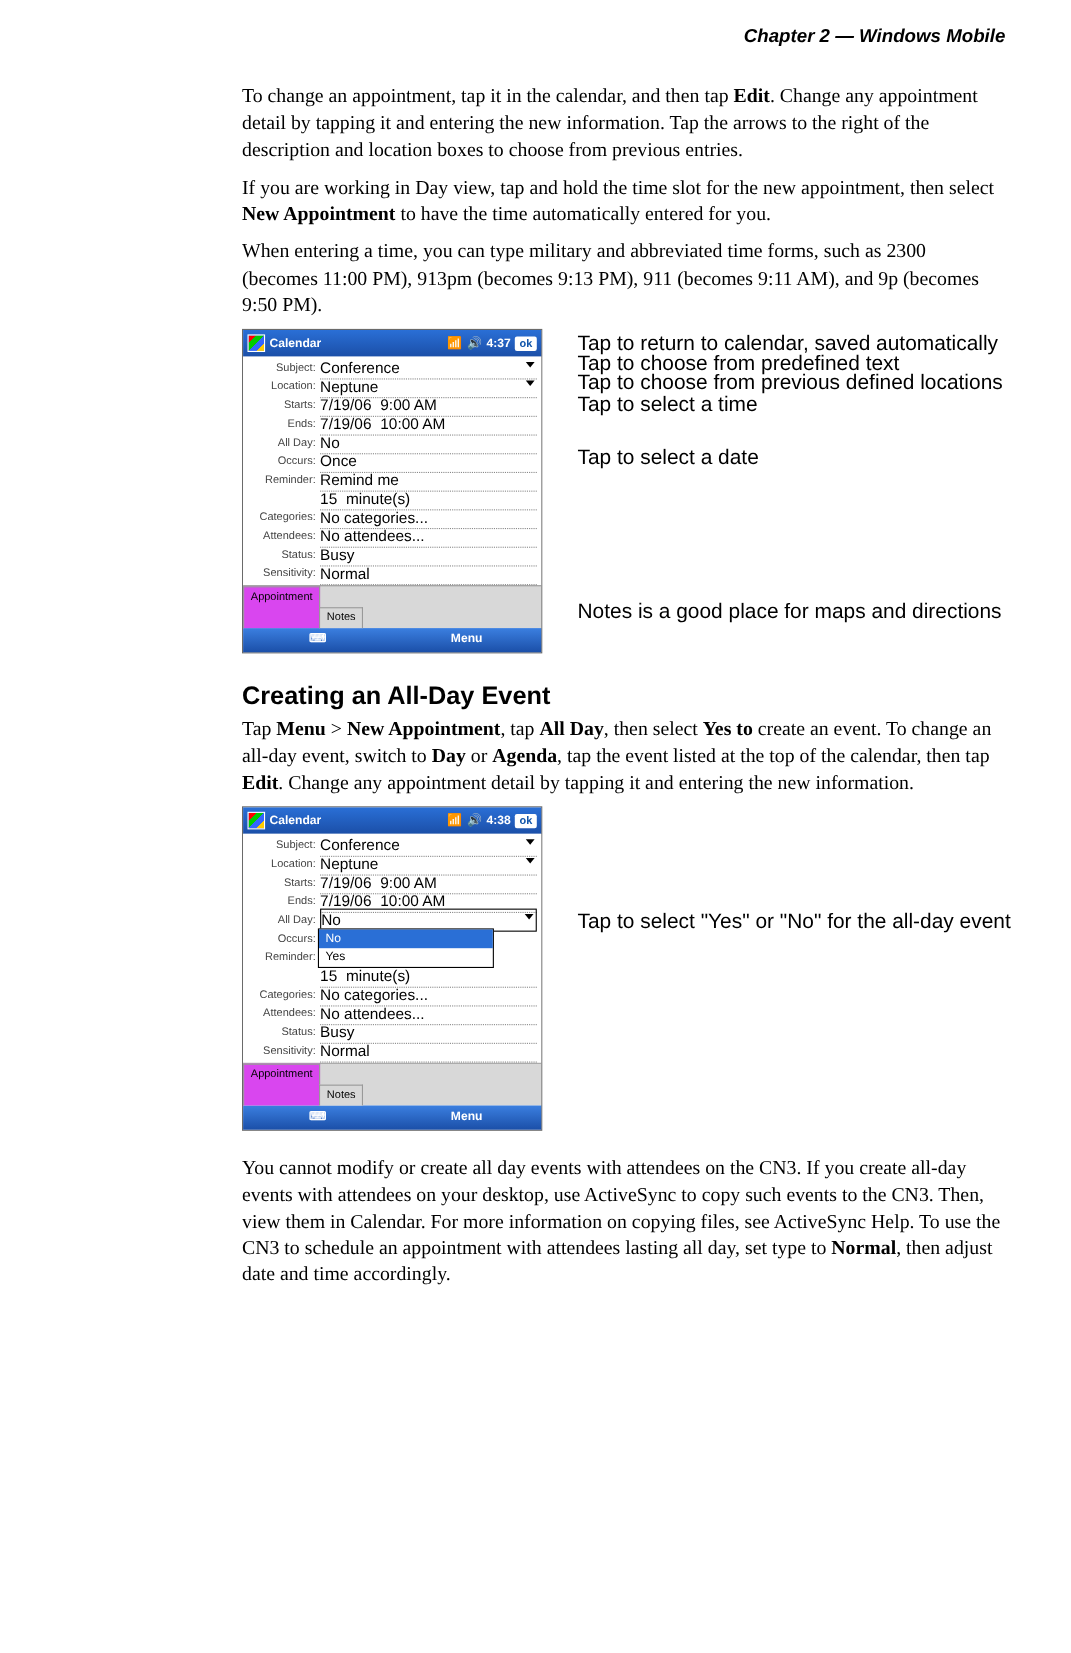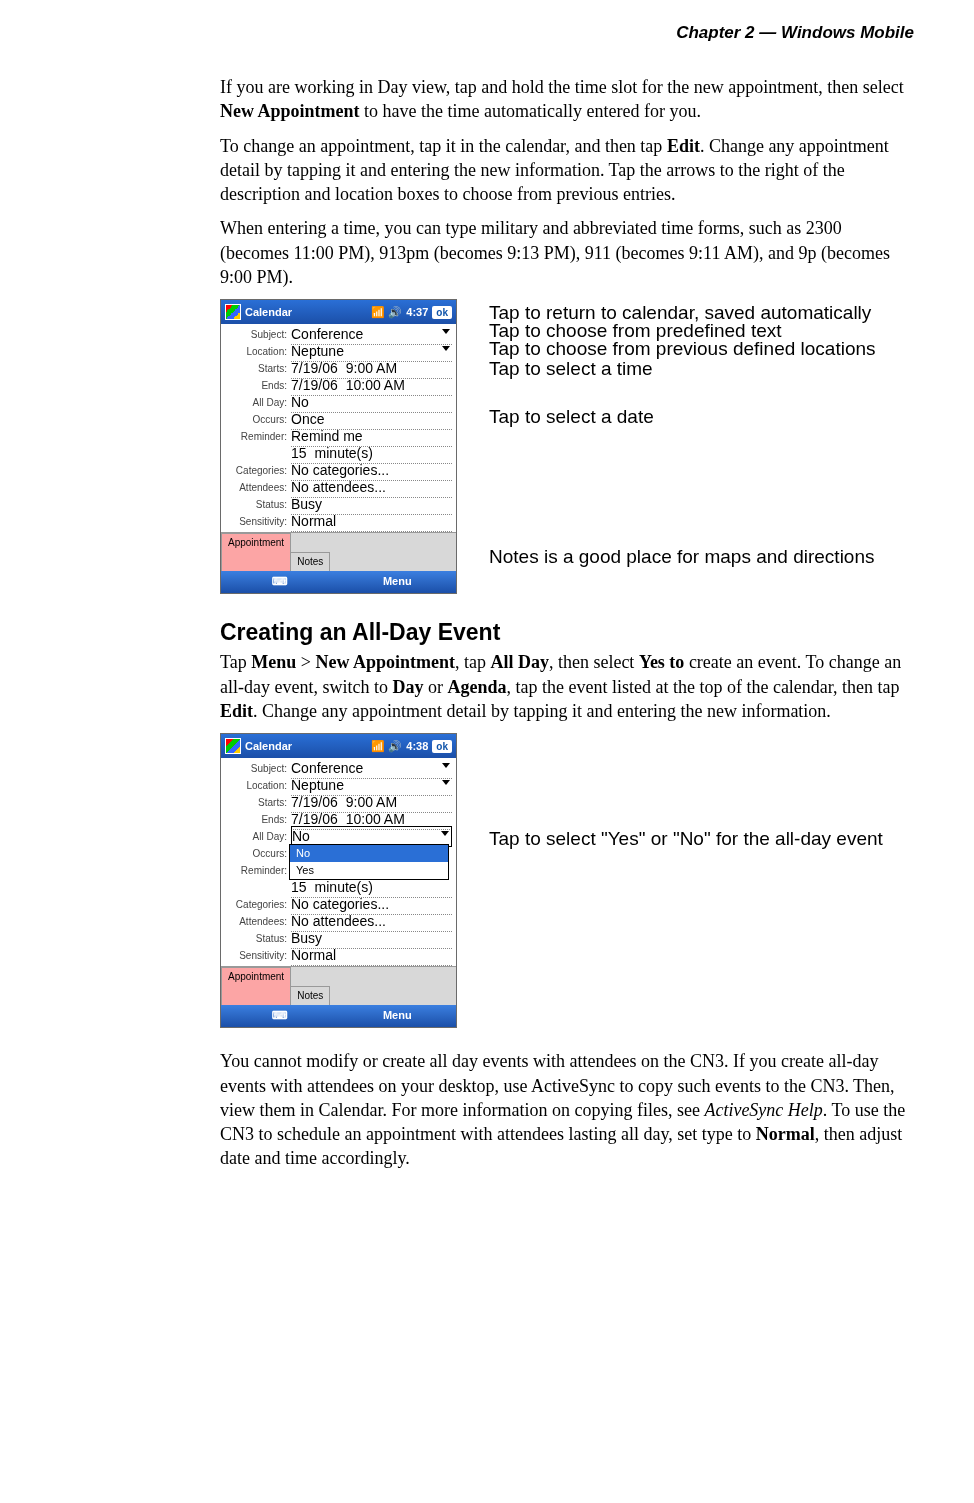--- a/index.html
+++ b/index.html
@@ -25,21 +25,21 @@
     font-style: italic;
     font-size: 17px;
     margin-bottom: 30px;
   }
   .body-col {
     margin-left: 160px;
     margin-right: 0;
   }
   p { margin: 0 0 10px 0; }
   .bold { font-weight: bold; }
-  .italic { font-style: italic; }
+  .italic { }
   h2.section {
     font-family: "Myriad Pro Condensed", "Arial Narrow", Arial, sans-serif;
     font-weight: 800;
     font-size: 23px;
     margin: 18px 0 2px 0;
     letter-spacing: 0px;
   }
   .figure-row {
     display: flex;
     align-items: flex-start;
@@ -48,21 +48,21 @@
   .callouts {
     font-family: "Myriad Pro", "Segoe UI", Arial, sans-serif;
     font-size: 19px;
     line-height: 1.3;
     padding-left: 32px;
     position: relative;
   }
   .callouts div { position: absolute; white-space: nowrap; left: 32px; }
   
   .pda {
-    width: 237px;
+    width: 273px;
     border: 1px solid #6a6a6a;
     font-family: Tahoma, "Segoe UI", Arial, sans-serif;
     font-size: 11px;
     background: #fff;
     color: #000;
     box-sizing: border-box;
   }
   .pda .titlebar {
     background: linear-gradient(to bottom, #2a6fd6, #1b4fa8);
     color: #fff;
@@ -119,21 +119,21 @@
   .pda .tabs {
     display:flex;
     background: #d8d8d8;
     border-top:1px solid #999;
     font-size:10px;
   }
   .pda .tabs .tab {
     padding:2px 6px;
     border:1px solid #999;
     border-bottom:none;
-    background:#fca5a5;
+    background:#d946ef;
     margin-right:-1px;
   }
   .pda .tabs .tab.inactive { background:#d8d8d8;margin-top:19px; }
   .pda .menubar {
     display:flex;
     height:22px;
     background: linear-gradient(to bottom,#3b7fe0,#1b4fa8);
     color:#fff;
     font-weight:bold;
     font-size:11px;
@@ -169,28 +169,28 @@
 </head>
 <body>
 
 <div class="page">
 
   <div class="header-right">Chapter 2 —  Windows Mobile</div>
 
   <div class="body-col">
 
     <p>
+      <span>To change an appointment, tap it in the calendar, and then tap </span><span class="bold">Edit</span><span>. Change any appointment detail by tapping it and entering the new information. Tap the arrows to the right of the description and location boxes to choose from previous entries.</span>
+    </p>
+
+    <p>
       <span>If you are working in Day view, tap and hold the time slot for the new appointment, then select </span><span class="bold">New Appointment</span><span> to have the time automatically entered for you.</span>
     </p>
 
-    <p>
-      <span>To change an appointment, tap it in the calendar, and then tap </span><span class="bold">Edit</span><span>. Change any appointment detail by tapping it and entering the new information. Tap the arrows to the right of the description and location boxes to choose from previous entries.</span>
-    </p>
-
-    <p>When entering a time, you can type military and abbreviated time forms, such as 2300 (becomes 11:00 PM), 913pm (becomes 9:13 PM), 911 (becomes 9:11 AM), and 9p (becomes 9:00 PM).</p>
+    <p>When entering a time, you can type military and abbreviated time forms, such as 2300 (becomes 11:00 PM), 913pm (becomes 9:13 PM), 911 (becomes 9:11 AM), and 9p (becomes 9:50 PM).</p>
 
     <div class="figure-row">
       <div class="pda">
         <div class="titlebar">
           <span class="flag"></span>
           <span>Calendar</span>
           <span class="spacer"></span>
           <span class="status-icons">
             <span>📶</span>
             <span>🔊</span>

